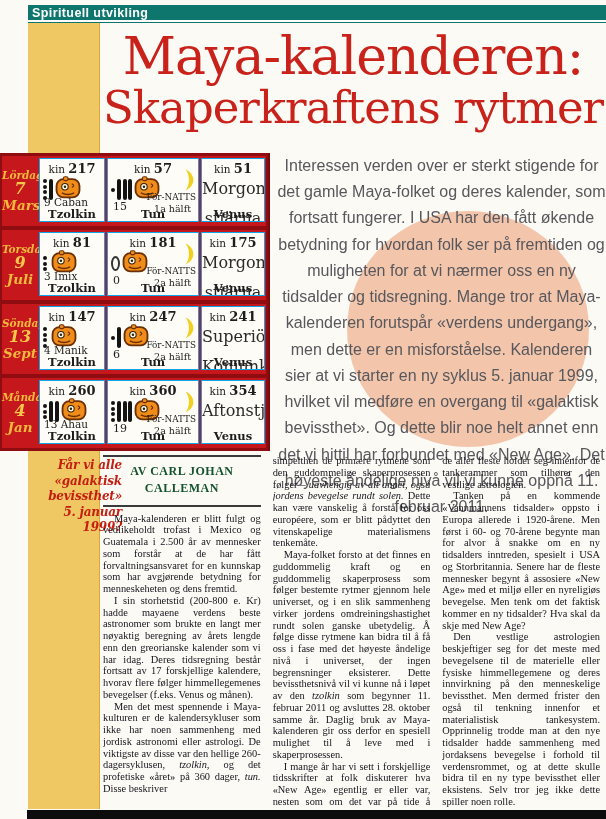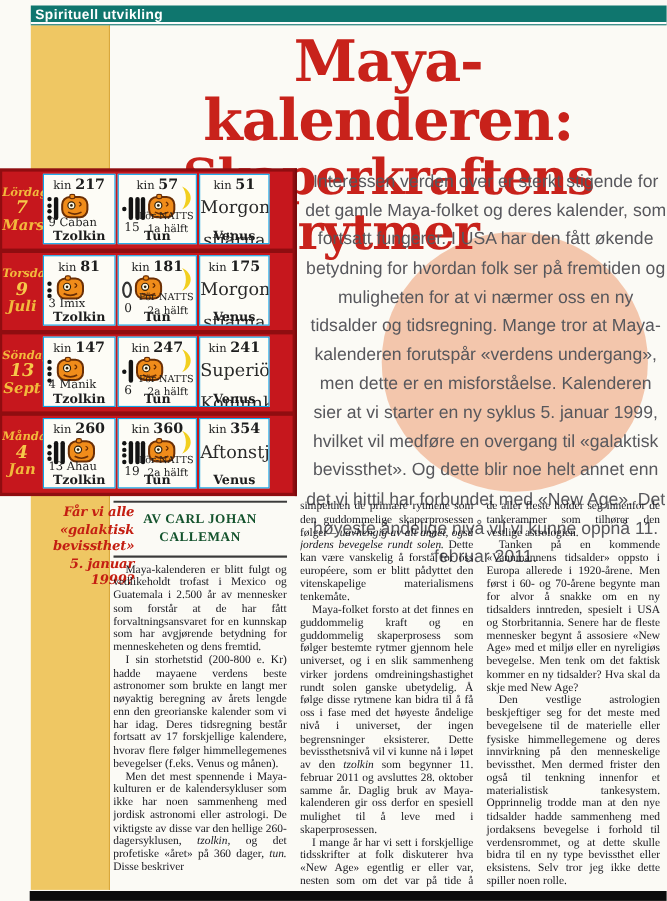--- a/index.html
+++ b/index.html
@@ -12,36 +12,36 @@
   .header-label{position:absolute;left:4px;top:1px;color:#ffffff;font-family:"Liberation Sans",sans-serif;
                 font-weight:bold;font-size:12.5px;letter-spacing:.4px;}
   .header-underline{position:absolute;left:0;bottom:1px;width:100%;height:2px;background:#fdfdfd;}
 
   
   .yellow-band{position:absolute;left:28px;top:23px;width:72px;height:786px;background:#efc763;
                border-right:1px solid #d9a83c;z-index:1;}
 
   
   .page-title{position:absolute;left:100px;top:30px;width:506px;text-align:center;color:#c8221b;
-              font-family:"DejaVu Serif",serif;font-weight:bold;z-index:2;}
+              font-family:"DejaVu Serif",serif;font-weight:normal;z-index:2;}
   .title-l1{font-size:52px;line-height:1.02;letter-spacing:-1px;}
   .title-l2{font-size:45px;line-height:1.1;letter-spacing:-1px;}
 
   
   .calendar{position:absolute;left:0;top:153px;width:270px;background:#8f0d10;border-right:2px solid #7c0a0c;
             padding:3px 2px;display:flex;flex-direction:column;gap:4px;z-index:3;}
   .cal-row{display:flex;background:#c6171d;height:70px;}
   .date-cell{width:36px;flex:none;display:flex;flex-direction:column;justify-content:center;text-align:center;
              font-family:"DejaVu Serif",serif;font-style:italic;font-weight:bold;color:#f2b93c;line-height:1.05;}
   .weekday{font-size:10.5px;}
   .daynum{font-size:16px;color:#f6c84a;}
   .month{font-size:13.5px;}
   .cal-cell{background:#fdfcf6;border:1px solid #0ea5e9;margin:2px 1px;position:relative;height:64px;
             font-family:"DejaVu Serif",serif;color:#1d1d1d;overflow:hidden;flex:none;}
-  .tz-cell{width:66px;} .tun-cell{width:72px;} .venus-cell{width:64px;}
+  .tz-cell{width:66px;} .tun-cell{width:92px;} .venus-cell{width:64px;}
   .kin-line{text-align:center;font-size:10.5px;padding-top:2px;}
   .kin-line b{font-size:13px;}
   .mid-row{position:absolute;left:3px;top:17px;display:flex;align-items:center;gap:2px;}
   .day-line{position:absolute;left:4px;bottom:13px;font-size:10.5px;white-space:nowrap;}
   .cell-footer{position:absolute;left:0;bottom:0;width:100%;text-align:center;font-weight:bold;font-size:11.5px;}
   .numeral{display:flex;align-items:center;}
   .num-dotcol{display:flex;flex-direction:column;gap:1.5px;margin-right:2px;}
   .num-dot{width:4px;height:4px;border-radius:50%;background:#131313;}
   .num-bars{display:flex;gap:1.5px;}
   .num-bar{width:4px;height:21px;background:#131313;border-radius:2px;}

